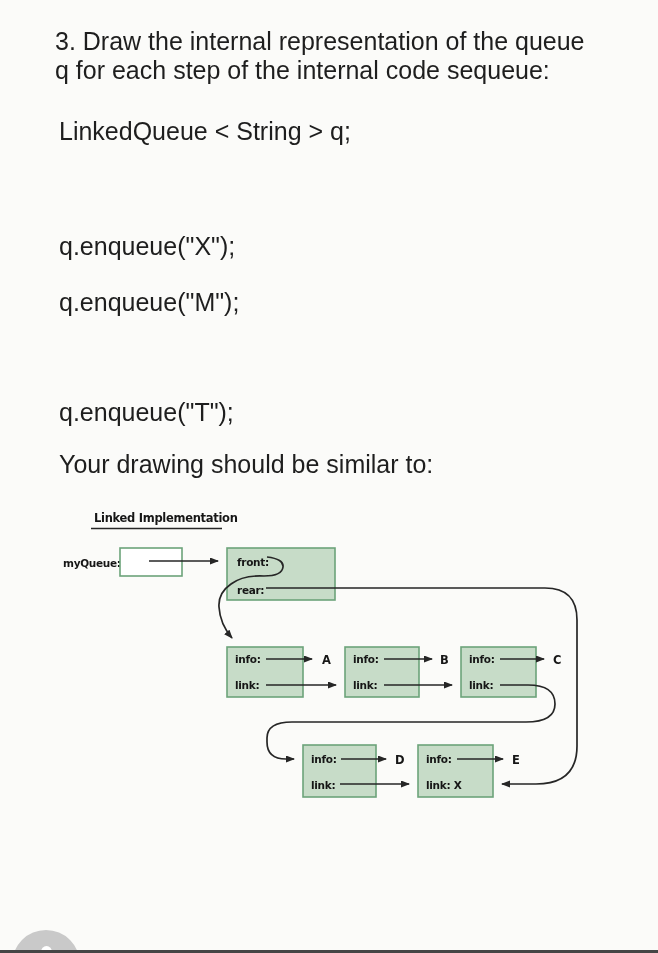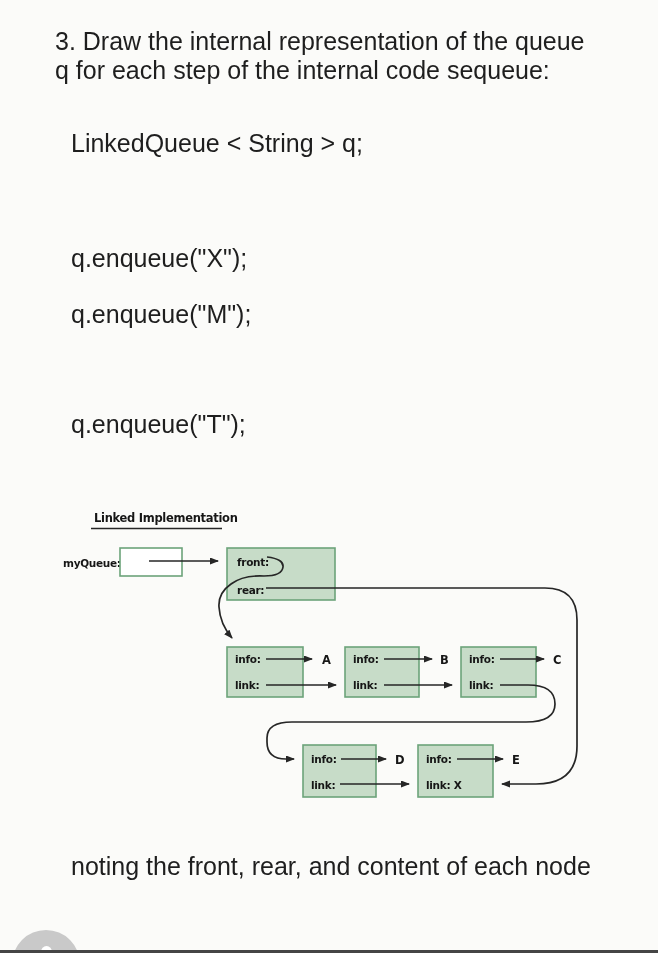--- a/index.html
+++ b/index.html
@@ -10,21 +10,21 @@
     overflow:hidden;
     font-family:"Liberation Sans",sans-serif;
     color:#1e1e1e;
   }
   .qline{
     position:absolute;left:55px;
     font-size:25px;line-height:29px;
     white-space:nowrap;color:#1e1e1e;
   }
   .code-line{
-    position:absolute;left:55px;margin:16px;
+    position:absolute;left:55px;margin:4px;
     font-size:25px;line-height:29px;white-space:nowrap;color:#1e1e1e;
   }
   .diagram-svg{position:absolute;left:0;top:500px;}
   .dg-label{
     font-family:"DejaVu Sans",sans-serif;
     font-weight:bold;
     fill:#161616;
     letter-spacing:-0.3px;
   }
   .fab{
@@ -48,20 +48,21 @@
 <div class="page">
 
   <div class="qline" style="top:27px">3. Draw the internal representation of the queue</div>
   <div class="qline" style="top:56px">q for each step of the internal code sequeue:</div>
 
   <p class="code-line" style="top:113px">LinkedQueue &lt; String &gt; q;</p>
   <p class="code-line" style="top:228px">q.enqueue("X");</p>
   <p class="code-line" style="top:284px">q.enqueue("M");</p>
   <p class="code-line" style="top:394px">q.enqueue("T");</p>
 
+  <p class="code-line" style="top:446px">Your drawing should be similar to:</p>
 
   <svg class="diagram-svg" width="658" height="320" viewBox="0 500 658 320">
     <defs>
       <marker id="arr" markerUnits="userSpaceOnUse" markerWidth="10" markerHeight="8" refX="8" refY="3.5" orient="auto">
         <path d="M0,0 L9,3.5 L0,7 Z" fill="#262626"></path>
       </marker>
     </defs>
 
     <text class="dg-label" x="94" y="522" font-size="11.5">Linked Implementation</text>
     <line x1="91" y1="528.5" x2="222" y2="528.5" stroke="#262626" stroke-width="1.4"></line>
@@ -107,21 +108,20 @@
     <text class="dg-label" x="395" y="764" font-size="11.5">D</text>
     <path d="M 340 784 L 409 784" stroke="#262626" stroke-width="1.7" fill="none" marker-end="url(#arr)"></path>
 
     <rect x="418" y="745" width="75" height="52" fill="#c7dcc8" stroke="#6ca37a" stroke-width="1.6"></rect>
     <text class="dg-label" x="426" y="763" font-size="10.5">info:</text>
     <text class="dg-label" x="426" y="789" font-size="10.5">link: X</text>
     <path d="M 457 759 L 503 759" stroke="#262626" stroke-width="1.7" fill="none" marker-end="url(#arr)"></path>
     <text class="dg-label" x="512" y="764" font-size="11.5">E</text>
   </svg>
 
-  <p class="code-line" style="top:836px">noting the front, rear, and content of each node</p>
 
   <div class="fab">
     <span class="fab-dot"></span>
   </div>
 
   <div class="bottom-bar"></div>
 
 </div>
 
 </body></html>

